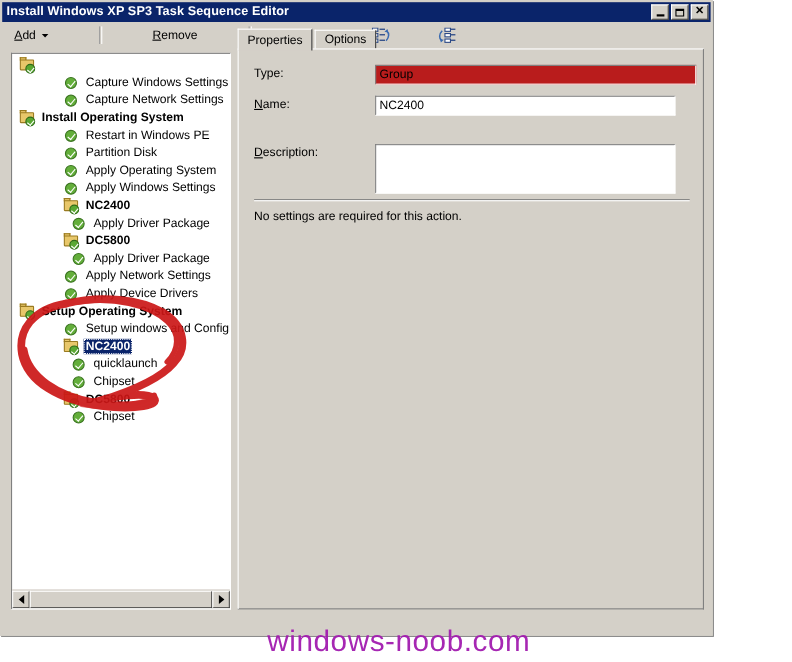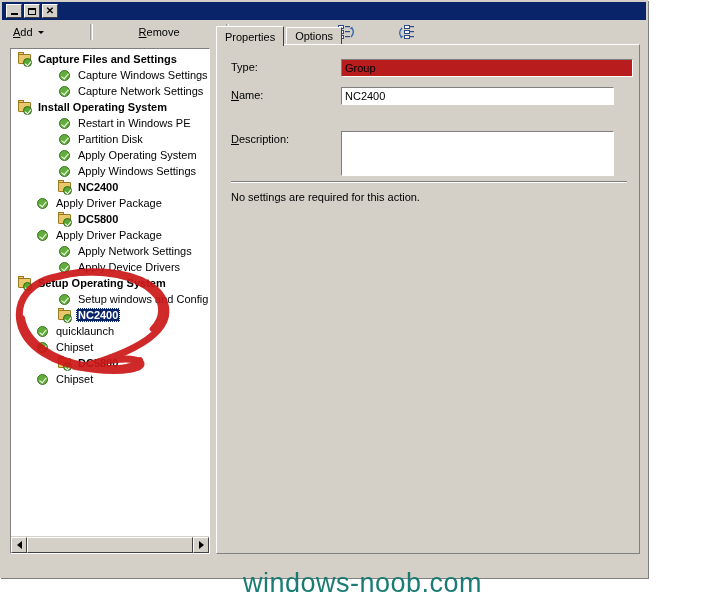--- a/index.html
+++ b/index.html
@@ -124,21 +124,21 @@
   .node {
     display: flex;
     align-items: center;
     height: 16px;
     white-space: nowrap;
     font-size: 11px;
     padding-left: 4px;
   }
   .node.lvl1 { padding-left: 6px; }
   .node.lvl2 { padding-left: 22px; margin-left: 24px; }
-  .node.lvl3 { padding-left: 24px; }
+  .node.lvl3 { padding-left: 53px; }
   .node.group .node-label { font-weight: bold; }
   .node-label { padding: 0 2px; line-height: 14px; }
   .node.selected .node-label {
     background: #0a246a;
     color: #ffffff;
     outline: 1px dotted #ffffff;
     outline-offset: -1px;
   }
   .ico { width: 16px; height: 15px; margin-right: 3px; position: relative; flex: 0 0 16px; }
 
@@ -341,33 +341,34 @@
   .ink {
     position: absolute;
     left: 0; top: 0;
     width: 720px; height: 602px;
     pointer-events: none;
   }
   .watermark {
     position: absolute;
     left: 243px; top: 568px;
     font-size: 27px;
-    color: #0f766e;
+    color: #a21caf;
     letter-spacing: 0.5px;
     font-family: "Liberation Sans", sans-serif;
     white-space: nowrap;
     opacity: 0.95;
   }
 </style>
 </head>
 <body>
 
 <div class="window">
 
   <div class="titlebar">
+    <div class="title-text">Install Windows XP SP3 Task Sequence Editor</div>
     <div class="title-buttons">
       <div class="tbtn">
           <div class="glyph-min"></div>
         </div>
       <div class="tbtn">
           <div class="glyph-max"></div>
         </div>
       <div class="tbtn">
           <span class="glyph-close">✕</span>
         </div>
@@ -412,21 +413,20 @@
   </div>
 
   <div class="tree-panel">
     <div class="tree-inner" id="tree-inner">
         <div class="node lvl1 group">
           <div class="ico ico-folder">
             <div class="f-tab"></div>
             <div class="f-back"></div>
             <div class="f-badge"></div>
           </div>
-          <span class="node-label">Capture Files and Settings</span>
         </div>
         <div class="node lvl2">
           <div class="ico ico-check">
             <div class="c-circle"></div>
           </div>
           <span class="node-label">Capture Windows Settings</span>
         </div>
         <div class="node lvl2">
           <div class="ico ico-check">
             <div class="c-circle"></div>

